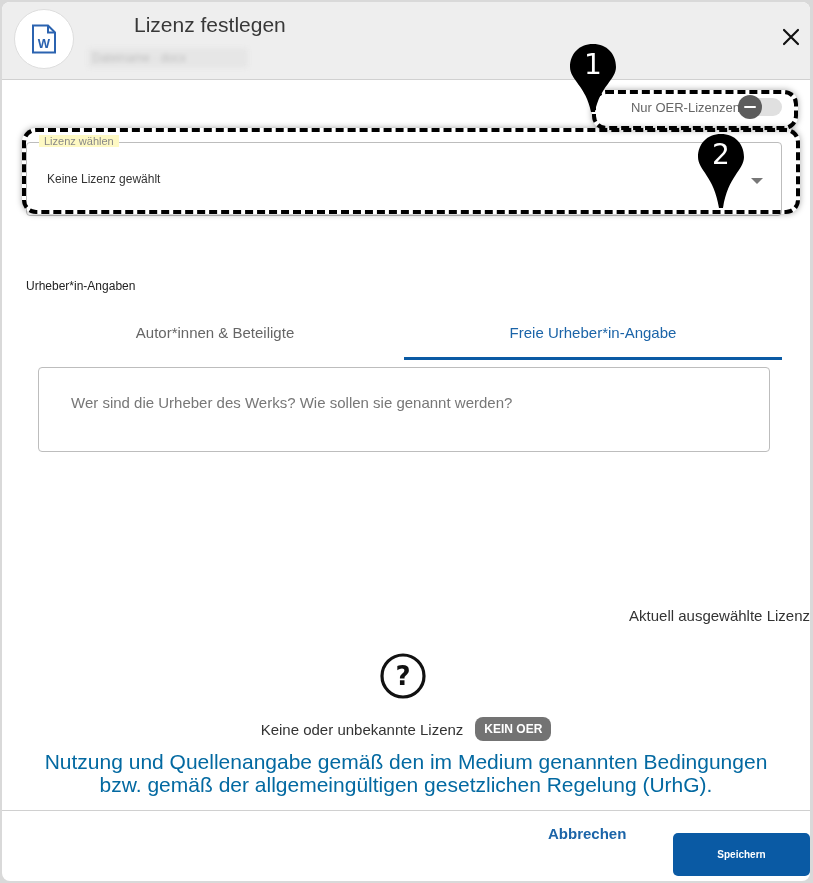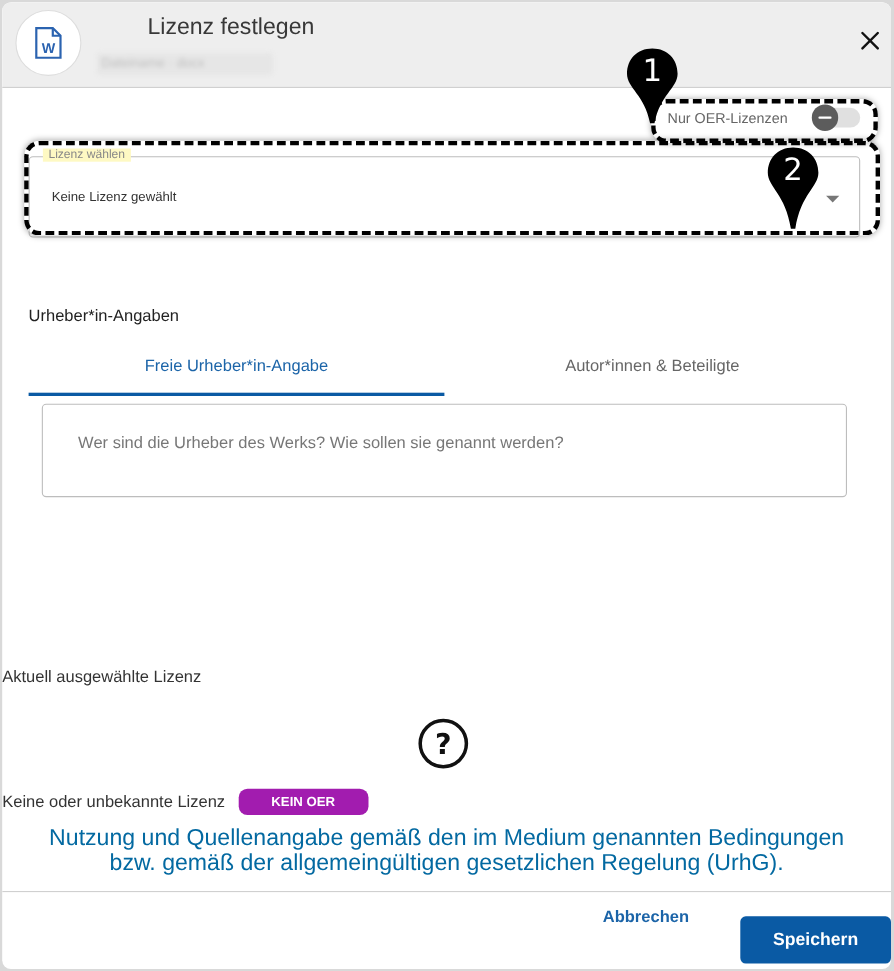--- a/index.html
+++ b/index.html
@@ -26,21 +26,21 @@
     position: absolute; left: 86px; top: 46px; width: 160px; height: 20px;
     background: #e6e6e6; filter: blur(2px); border-radius: 3px;
   }
   .subtitle span { font-size: 12px; color: #999; opacity: .5; padding-left: 4px; }
   .close-btn {
     position: absolute; right: 6px; top: 22px; width: 26px; height: 26px;
     display: flex; align-items: center; justify-content: center; cursor: pointer;
   }
 
   .oer-toggle-row {
-    position: absolute; right: 28px; top: 96px; display: flex; align-items: center; gap: 24px;
+    position: absolute; right: 28px; top: 96px; display: flex; align-items: center; gap: 0;
   }
   .oer-toggle-label { font-size: 13px; color: #666; }
   .toggle-track {
     width: 42px; height: 18px; border-radius: 9px; background: #e0e0e0; position: relative;
   }
   .toggle-knob {
     position: absolute; left: -2px; top: -3px; width: 24px; height: 24px; border-radius: 50%;
     background: #5c5c5c; display: flex; align-items: center; justify-content: center;
   }
   .toggle-knob::after { content: ""; width: 12px; height: 2.5px; background: #fff; border-radius: 1px; }
@@ -67,67 +67,67 @@
   }
   .callout-pin {
     position: absolute; width: 50px; height: 74px;
   }
   .callout-num {
     position: absolute; left: 0; top: 6px; width: 50px; text-align: center;
     color: #fff; font-size: 28px; font-family: "DejaVu Sans", sans-serif;
   }
 
   .section-label {
-    position: absolute; left: 24px; top: 277px; font-size: 15px; color: #222;
+    position: absolute; left: 24px; top: 277px; font-size: 12px; color: #222;
   }
   .tabs {
     position: absolute; left: 24px; top: 310px; width: 756px; height: 48px; display: flex;
   }
   .tab {
     flex: 1; text-align: center; font-size: 15px; padding-top: 12px; cursor: pointer; color: #666;
   }
   .tab.active { color: #1b64a8; border-bottom: 3px solid #0a5aa4; }
 
   .authors-textarea {
     position: absolute; left: 36px; top: 365px; width: 732px; height: 85px;
     border: 1px solid #bdbdbd; border-radius: 4px; padding: 26px 32px;
     font-size: 15px; color: #777; font-family: "Liberation Sans", sans-serif; resize: none; outline: none;
   }
   .authors-textarea::placeholder { color: #777; }
 
   .current-license-heading {
-    position: absolute; left: 0; width: 808px; top: 605px; text-align: left;
+    position: absolute; left: 0; width: 808px; top: 605px; text-align: right;
     font-size: 15px; color: #333;
   }
   .question-icon {
     position: absolute; left: 377px; top: 650px; width: 48px; height: 48px;
   }
   .license-name-row {
-    position: absolute; left: 0; width: 808px; top: 715px; display: flex; align-items: center; gap: 12px;
+    position: absolute; left: 0; width: 808px; top: 715px; display: flex; justify-content: center; align-items: center; gap: 12px;
   }
   .license-name { font-size: 15px; color: #333; }
   .oer-badge {
-    background: #a21caf; color: #fff; font-size: 12px; font-weight: bold;
-    padding: 5px 30px; border-radius: 8px;
+    background: #737373; color: #fff; font-size: 12px; font-weight: bold;
+    padding: 5px 9px; border-radius: 8px;
   }
   .license-desc {
     position: absolute; left: 30px; width: 748px; top: 748px; text-align: center;
     font-size: 21px; line-height: 23px; color: #0369a1;
   }
 
   .footer {
     position: absolute; left: 0; top: 808px; width: 100%; height: 72px; border-top: 1px solid #d0d0d0;
   }
   .cancel-btn {
     position: absolute; left: 532px; top: 6px; padding: 8px 14px; font-size: 15px; font-weight: bold;
     color: #1b64a8; background: none; border: none; cursor: pointer; font-family: "Liberation Sans", sans-serif;
   }
   .save-btn {
     position: absolute; left: 671px; top: 22px; width: 137px; height: 43px;
-    background: #0a5aa4; color: #fff; font-size: 16px; font-weight: bold; border: none; border-radius: 5px;
+    background: #0a5aa4; color: #fff; font-size: 10px; font-weight: bold; border: none; border-radius: 5px;
     cursor: pointer; font-family: "Liberation Sans", sans-serif;
   }
 </style>
 </head>
 <body>
 
 <div class="dialog">
 
   <div class="header">
     <div class="file-icon-circle">
@@ -171,22 +171,22 @@
   <div class="callout-pin" style="left:694px; top:130px;">
     <svg width="50" height="78" viewBox="0 0 50 78">
       <path d="M25 2 C11 2 2 12 2 25 C2 38 18 44 23 76 L27 76 C32 44 48 38 48 25 C48 12 39 2 25 2 Z" fill="#000"></path>
     </svg>
     <span class="callout-num">2</span>
   </div>
 
   <div class="section-label">Urheber*in-Angaben</div>
 
   <div class="tabs">
+    <div class="tab">Autor*innen &amp; Beteiligte</div>
     <div class="tab active">Freie Urheber*in-Angabe</div>
-    <div class="tab">Autor*innen &amp; Beteiligte</div>
   </div>
 
   <textarea class="authors-textarea" placeholder="Wer sind die Urheber des Werks? Wie sollen sie genannt werden?" style=""></textarea>
 
   <div class="current-license-heading">Aktuell ausgewählte Lizenz</div>
 
   <svg class="question-icon" viewBox="0 0 48 48">
     <circle cx="24" cy="24" r="21" fill="none" stroke="#111" stroke-width="3.2"></circle>
     <text x="24" y="33" text-anchor="middle" font-size="26" font-weight="bold" fill="#111" font-family="DejaVu Sans, sans-serif">?</text>
   </svg>

